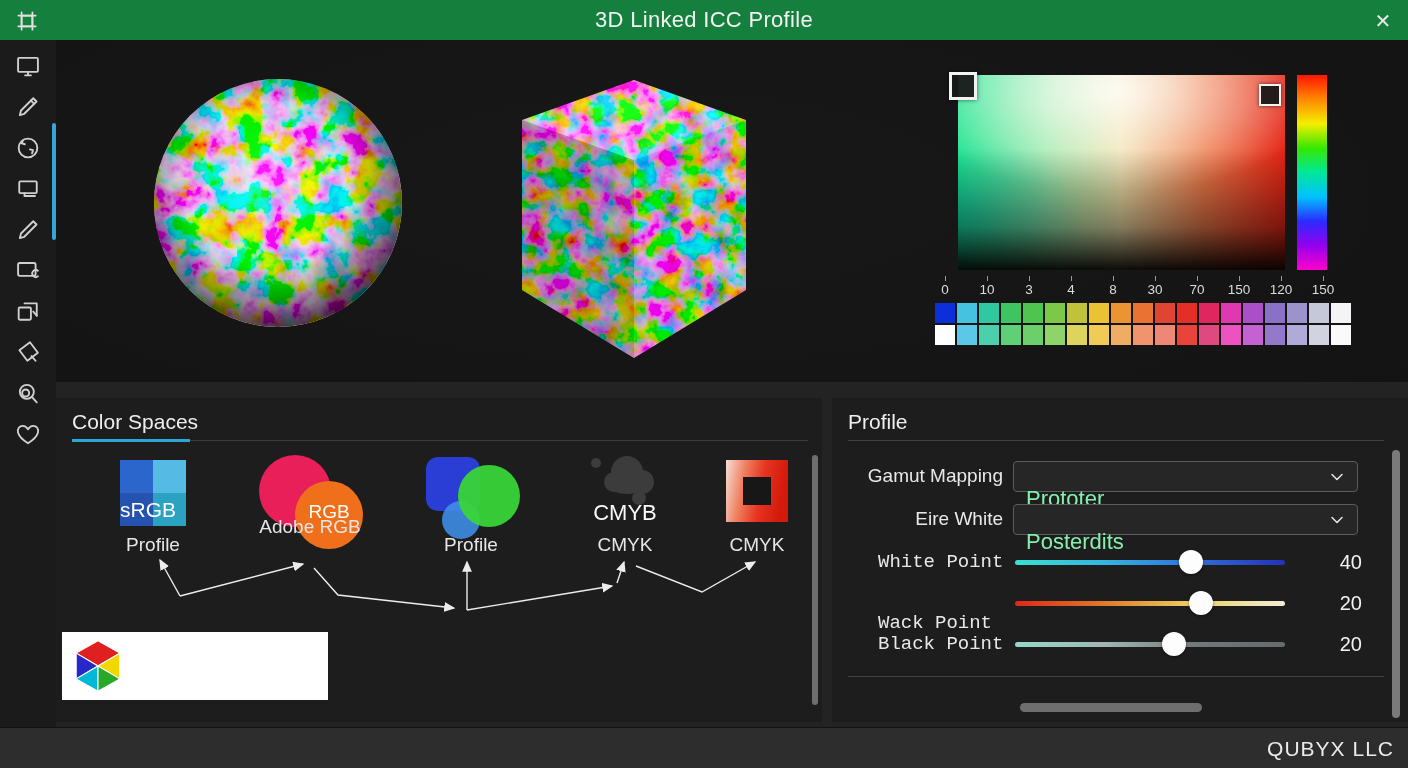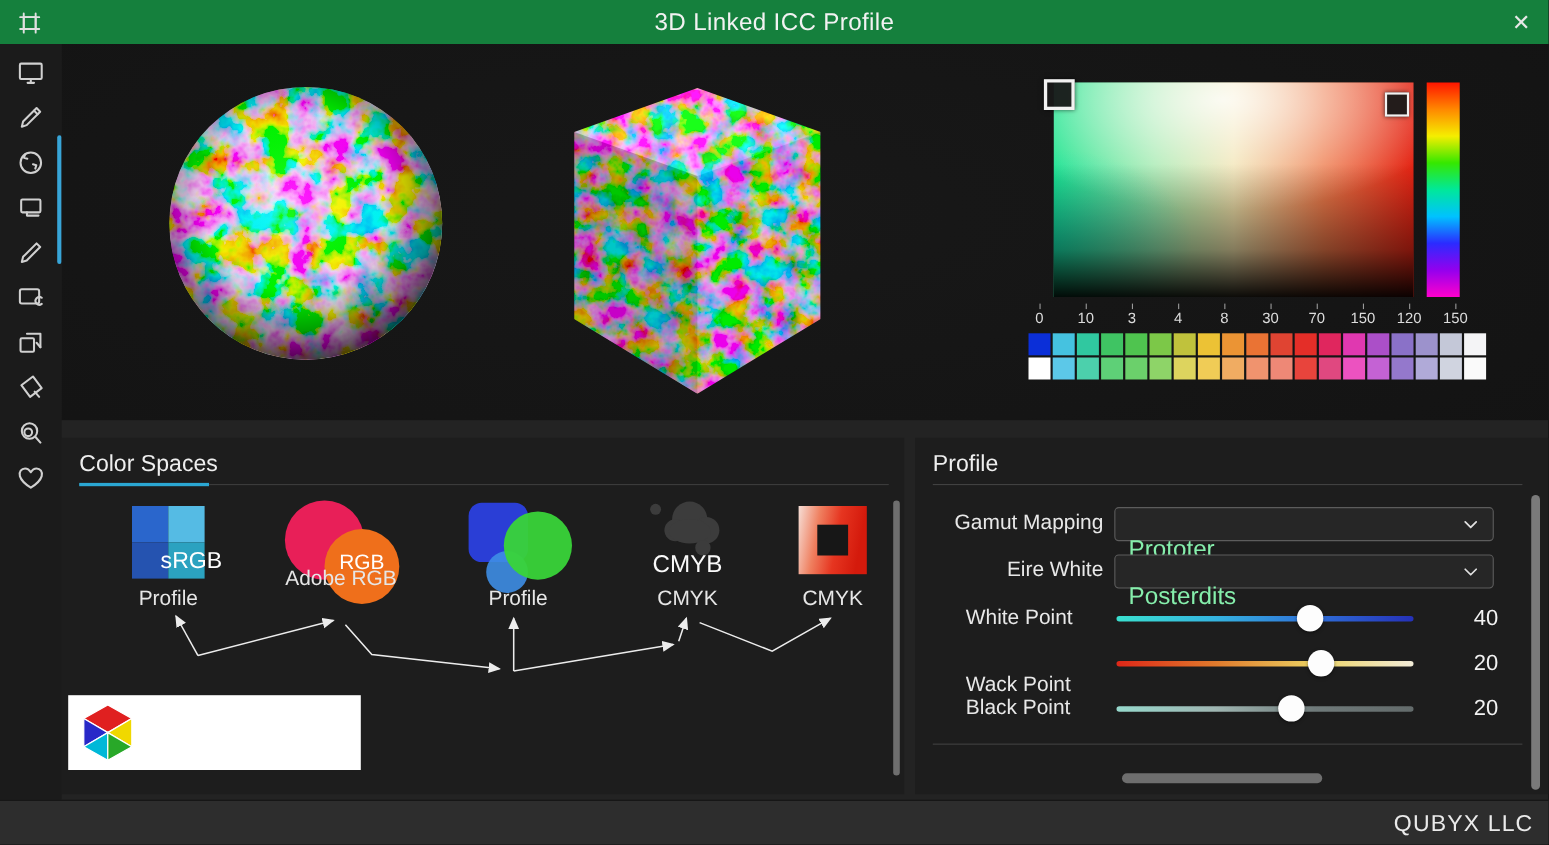--- a/index.html
+++ b/index.html
@@ -63,21 +63,21 @@
   #cs-underline { left:72px; top:439px; width:118px; height:3px; background:#2ba7d3; z-index:2; }
   #cs-divider { left:72px; top:440px; width:736px; height:1px; background:#3b3b3b; }
   #pr-title { left:848px; top:410px; }
   #pr-divider { left:848px; top:440px; width:536px; height:1px; background:#414141; }
 
   
   .cs-label { position:absolute; font-size:19px; color:#e6e6e6; text-align:center; }
   #srgb-icon { left:120px; top:460px; width:66px; height:66px; display:grid; grid-template-columns:1fr 1fr; grid-template-rows:1fr 1fr; }
   #srgb-icon .q1{background:#2a66cc;} #srgb-icon .q2{background:#55bbe4;}
   #srgb-icon .q3{background:#2553b0;} #srgb-icon .q4{background:#2ba2c0;}
-  #srgb-text { position:absolute; left:0; bottom:4px; width:82px; text-align:right; font-size:21px; color:#fff; }
+  #srgb-text { position:absolute; left:0; bottom:4px; width:82px; text-align:left; font-size:21px; color:#fff; }
   #argb-icon { left:255px; top:455px; width:112px; height:86px; }
   #argb-pink { position:absolute; left:4px; top:0; width:72px; height:72px; border-radius:50%; background:#e81f58; }
   #argb-orange { position:absolute; left:40px; top:26px; width:68px; height:68px; border-radius:50%; background:#ef6f1b; }
   #argb-text { position:absolute; left:40px; top:46px; width:68px; text-align:center; font-size:19px; color:#fff; }
   #prof-icon { left:420px; top:455px; width:106px; height:88px; }
   #prof-square { position:absolute; left:6px; top:2px; width:54px; height:54px; border-radius:12px; background:#2a3ed6; }
   #prof-green { position:absolute; left:38px; top:10px; width:62px; height:62px; border-radius:50%; background:#39d439; opacity:.95; }
   #prof-blue { position:absolute; left:22px; top:46px; width:38px; height:38px; border-radius:50%; background:#3e8ee6; opacity:.9; }
   #cloud-icon { left:577px; top:452px; width:96px; height:56px; }
   #cmyb-text { position:absolute; left:577px; top:500px; width:96px; text-align:center; font-size:22px; color:#fafafa; }
@@ -94,21 +94,21 @@
   #logo-textcol { display:flex; flex-direction:column; align-items:center; margin-left:8px; }
   #logo-brand { font-size:35px; font-weight:600; color:#141414; letter-spacing:3px; line-height:36px; }
   #logo-link { font-size:12.5px; color:#1a1a1a; text-decoration:underline; }
 
   
   .field-label { position:absolute; width:155px; text-align:right; font-size:19px; color:#e8e8e8; }
   .dropdown { position:absolute; left:1013px; width:345px; height:31px; background:#262626;
     border:1px solid #5c5c5c; border-radius:4px; display:flex; align-items:center; cursor:pointer; }
   .dd-value { margin-left:12px; font-size:22px; color:#86efac; flex:1;margin-top:44px; }
   .dd-chevron { margin-right:12px; width:16px; height:16px; }
-  .slider-label { position:absolute; left:878px; font-size:19px; color:#e8e8e8; }
+  .slider-label { position:absolute; left:878px; font-size:19px; color:#e8e8e8;font-family:Liberation Mono, monospace; }
   .slider { position:absolute; left:1015px; width:270px; height:24px; cursor:pointer; }
   .track { position:absolute; left:0; top:10px; width:270px; height:5px; border-radius:3px; }
   .thumb { position:absolute; top:0; width:24px; height:24px; margin-left:-12px; border-radius:50%;
     background:#fdfdfd; box-shadow:0 1px 3px rgba(0,0,0,.5); }
   .slider-value { position:absolute; left:1322px; width:40px; text-align:right; font-size:20px; color:#f2f2f2; }
   #pr-divider2 { left:848px; top:676px; width:536px; height:1px; background:#414141; }
   #pr-hscroll { left:1020px; top:703px; width:182px; height:9px; background:#6e6e6e; border-radius:5px; }
   #pr-vscroll { left:1392px; top:450px; width:8px; height:268px; background:#7a7a7a; border-radius:4px; }
 
   

